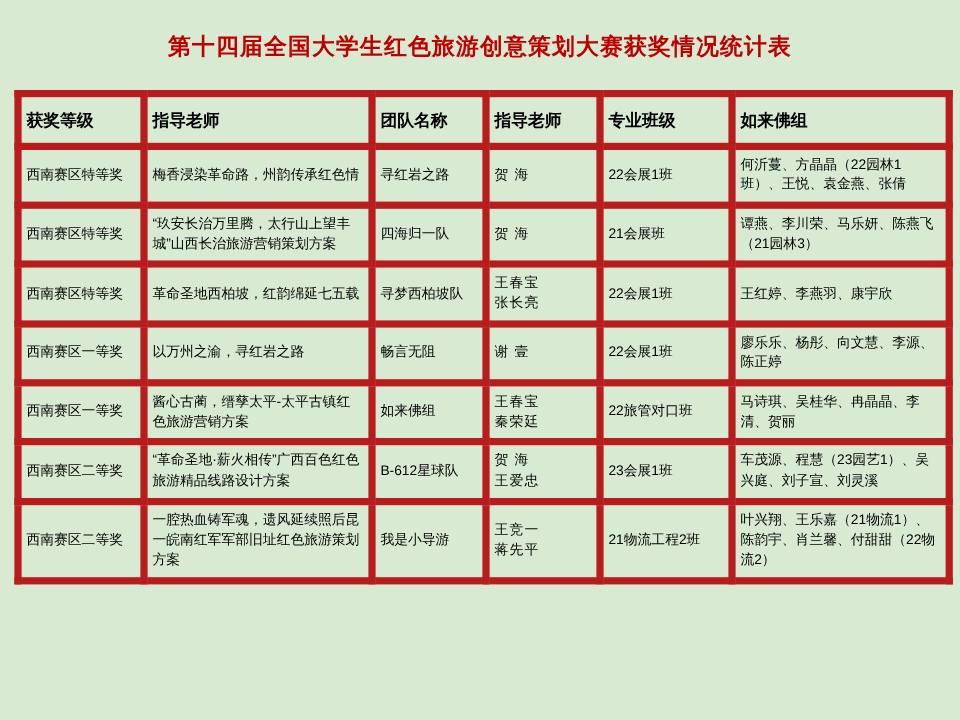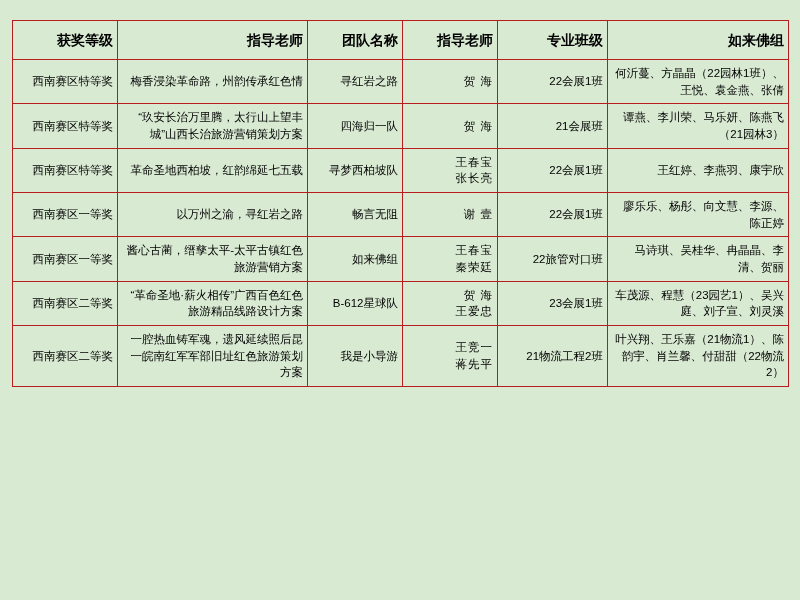--- a/index.html
+++ b/index.html
@@ -31,22 +31,22 @@
     margin: 8px 0 22px 0;
     line-height: 1.3;
   }
   table.grid {
     border-collapse: collapse;
     width: 776px;
     table-layout: fixed;
     margin: 0 auto;
   }
   table.grid th, table.grid td {
-    border: 1px solid #b91c1c;
-    text-align: right;
+    border: 6px solid #b91c1c;
+    text-align: left;
     vertical-align: middle;
     padding: 5px 4px;
     line-height: 1.45;
     word-break: break-all;
   }
   table.grid th {
     font-size: 14px;
     font-weight: bold;
     height: 28px;
   }
@@ -66,20 +66,21 @@
   td.teacher { font-size: 12px; letter-spacing: 1px; }
   td.class { font-size: 12px; margin-top: 35px; }
   td.members { text-align: center; }
   .multi { white-space: pre-line; }
 </style>
 </head>
 <body>
 
 <div class="page">
 
+  <div class="title">第十四届全国大学生红色旅游创意策划大赛获奖情况统计表</div>
 
   <table class="grid">
     <colgroup>
       <col class="col-award">
       <col class="col-project">
       <col class="col-team">
       <col class="col-teacher">
       <col class="col-class">
       <col class="col-members">
     </colgroup>

